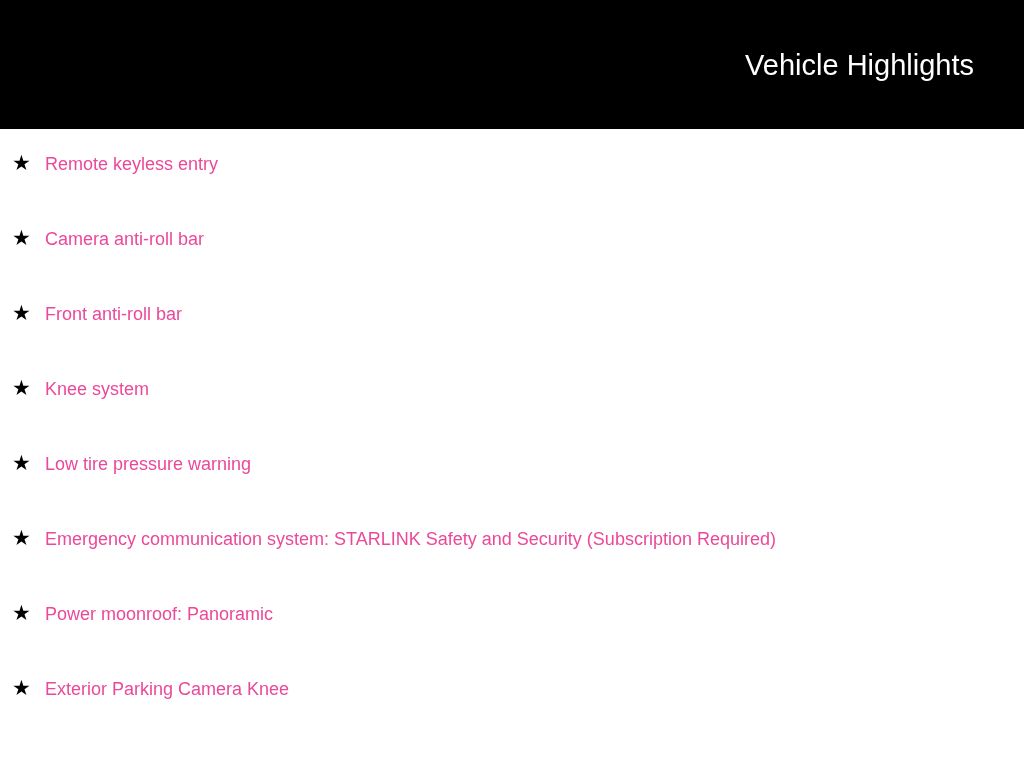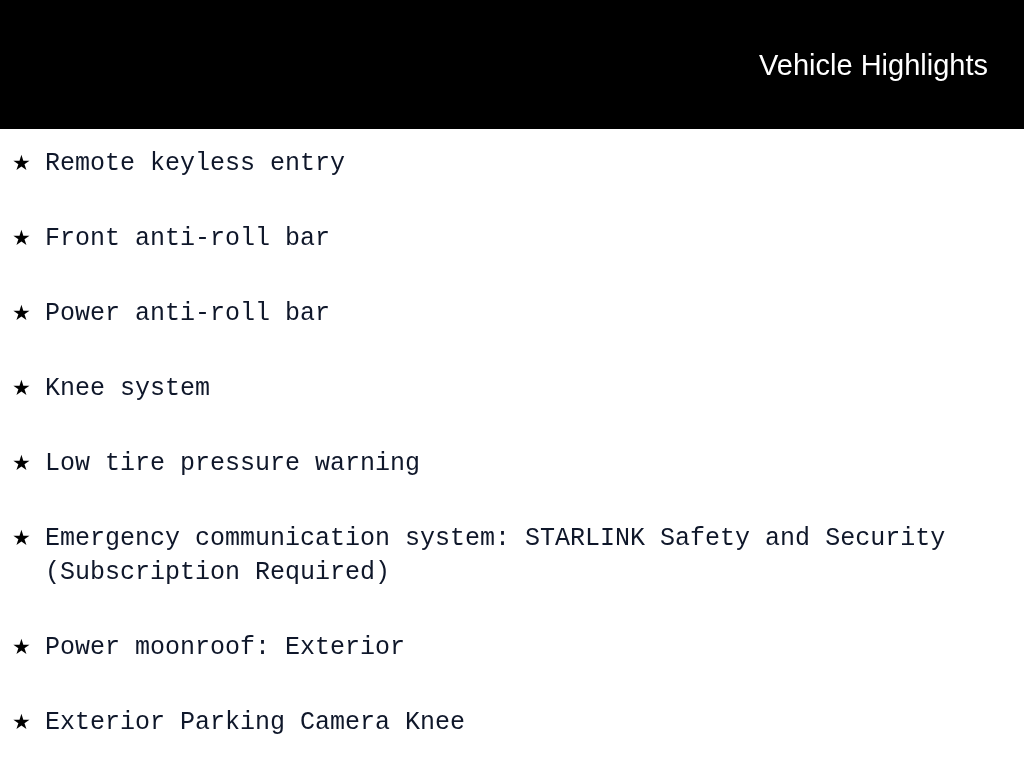--- a/index.html
+++ b/index.html
@@ -22,21 +22,21 @@
   .header-bar {
     position: absolute;
     top: 0;
     left: 0;
     width: 1024px;
     height: 129px;
     background: #000000;
   }
   .header-title {
     position: absolute;
-    right: 36px;
+    right: 50px;
     top: 48px;
     color: #ffffff;
     font-size: 29px;
     line-height: 34px;
     font-family: "Liberation Sans", sans-serif;
     white-space: nowrap;
   }
   .highlights-list {
     position: absolute;
     top: 147px;
@@ -55,63 +55,63 @@
   .star-icon {
     position: absolute;
     left: 12px;
     top: 1px;
     font-size: 21px;
     line-height: 30px;
     color: #000000;
   }
   .item-label {
     display: block;
-    font-size: 25px;
+    font-size: 18px;
     line-height: 34px;
-    color: #0f172a;
-    font-family: Liberation Mono, monospace;
+    color: #ec4899;
+    font-family: Liberation Sans, sans-serif;
   }
 </style>
 </head>
 <body>
 
 <div class="slide">
 
   <div class="header-bar">
     <div class="header-title">Vehicle Highlights</div>
   </div>
 
   <ul class="highlights-list">
     <li class="highlight-item">
       <span class="star-icon">★</span>
       <span class="item-label">Remote keyless entry</span>
     </li>
     <li class="highlight-item">
       <span class="star-icon">★</span>
-      <span class="item-label">Front anti-roll bar</span>
+      <span class="item-label">Camera anti-roll bar</span>
     </li>
     <li class="highlight-item">
       <span class="star-icon">★</span>
-      <span class="item-label">Power anti-roll bar</span>
+      <span class="item-label">Front anti-roll bar</span>
     </li>
     <li class="highlight-item">
       <span class="star-icon">★</span>
       <span class="item-label">Knee system</span>
     </li>
     <li class="highlight-item">
       <span class="star-icon">★</span>
       <span class="item-label">Low tire pressure warning</span>
     </li>
     <li class="highlight-item">
       <span class="star-icon">★</span>
       <span class="item-label">Emergency communication system: STARLINK Safety and Security (Subscription Required)</span>
     </li>
     <li class="highlight-item">
       <span class="star-icon">★</span>
-      <span class="item-label">Power moonroof: Exterior</span>
+      <span class="item-label">Power moonroof: Panoramic</span>
     </li>
     <li class="highlight-item">
       <span class="star-icon">★</span>
       <span class="item-label">Exterior Parking Camera Knee</span>
     </li>
   </ul>
 
 </div>
 
 </body></html>

